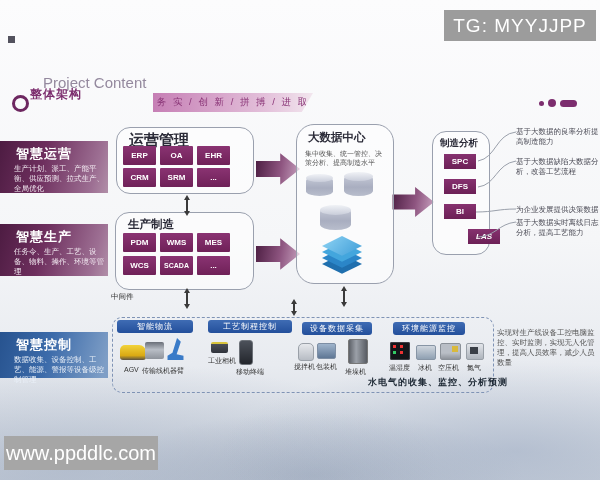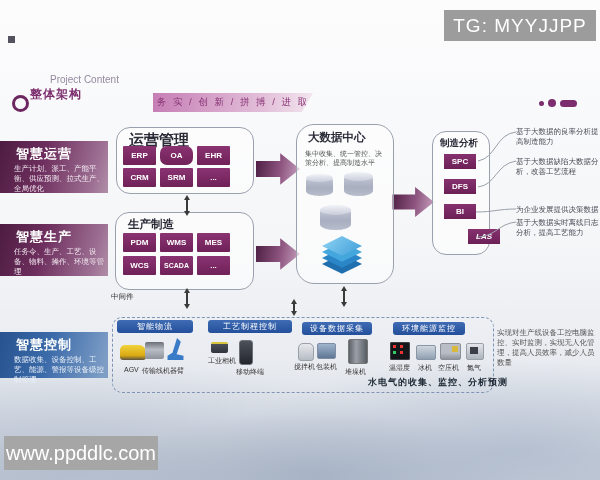--- a/index.html
+++ b/index.html
@@ -11,21 +11,21 @@
       radial-gradient(ellipse 300px 90px at 50% 99%, rgba(120,135,160,.35), transparent 70%),
       linear-gradient(180deg,#fcfcfd 0%,#f5f6f8 50%,#e8ebf0 76%,#ccd3dd 100%); padding-left: 28px;}
   .abs{position:absolute;}
   
   .tgbox{left:444px;top:10px;width:152px;height:31px;background:#9c9c9c;color:#fff;
     font-size:19px;display:flex;align-items:center;justify-content:center;letter-spacing:1px;}
   .sitebox{left:4px;top:436px;width:154px;height:34px;background:#a6a6a6;color:#fff;
     font-size:20px;display:flex;align-items:center;justify-content:center;}
   .corner-sq{left:8px;top:36px;width:7px;height:7px;background:#53525e;}
   
-  .eyebrow{left:50px;top:74px;font-size:10px;color:#94899e;}
+  .eyebrow{left:43px;top:74px;font-size:15px;color:#94899e;}
   .bullet{left:12px;top:95px;width:11px;height:11px;border:3px solid #6d2760;border-radius:50%;}
   .title{left:30px;top:86px;font-size:12px;font-weight:bold;color:#7c2d6e;letter-spacing:1px;}
   .banner{left:153px;top:93px;width:160px;height:19px;
     background:linear-gradient(90deg,#c67fb5,#e3c0da 70%,#f2e6ee);
     clip-path:polygon(0 0,100% 0,93% 100%,0 100%);
     color:#8a3577;font-size:9.5px;letter-spacing:2px;display:flex;align-items:center;justify-content:center;}
   .deco-dot-s{left:539px;top:101px;width:5px;height:5px;border-radius:50%;background:#7c2d6e;}
   .deco-dot-b{left:548px;top:99px;width:8px;height:8px;border-radius:50%;background:#7c2d6e;}
   .deco-pill{left:560px;top:100px;width:17px;height:7px;border-radius:4px;background:#7c2d6e;}
   
@@ -109,21 +109,21 @@
     <div class="bd">任务令、生产、工艺、设备、物料、操作、环境等管理</div>
   </div>
   <div class="abs lblock blue" style="top:332px;height:46px;">
     <div class="bt">智慧控制</div>
     <div class="bd">数据收集、设备控制、工艺、能源、警报等设备级控制管理</div>
   </div>
 
   <div class="abs panelbox" style="left:116px;top:127px;width:136px;height:65px;"></div>
   <div class="abs pb-title" style="left:129px;top:131px;">运营管理</div>
   <div class="abs appbtn" style="left:123px;top:146px;text-align:center;">ERP</div>
-  <div class="abs appbtn" style="left:160px;top:146px;border-radius:7px;">OA</div>
+  <div class="abs appbtn" style="left:160px;top:146px;">OA</div>
   <div class="abs appbtn" style="left:197px;top:146px;">EHR</div>
   <div class="abs appbtn" style="left:123px;top:168px;">CRM</div>
   <div class="abs appbtn" style="left:160px;top:168px;">SRM</div>
   <div class="abs appbtn" style="left:197px;top:168px;">...</div>
 
   <div class="abs panelbox" style="left:115px;top:212px;width:137px;height:76px;"></div>
   <div class="abs pb-title" style="left:128px;top:217px;font-size:11.5px;">生产制造</div>
   <div class="abs appbtn" style="left:123px;top:233px;">PDM</div>
   <div class="abs appbtn" style="left:160px;top:233px;">WMS</div>
   <div class="abs appbtn" style="left:197px;top:233px;">MES</div>

